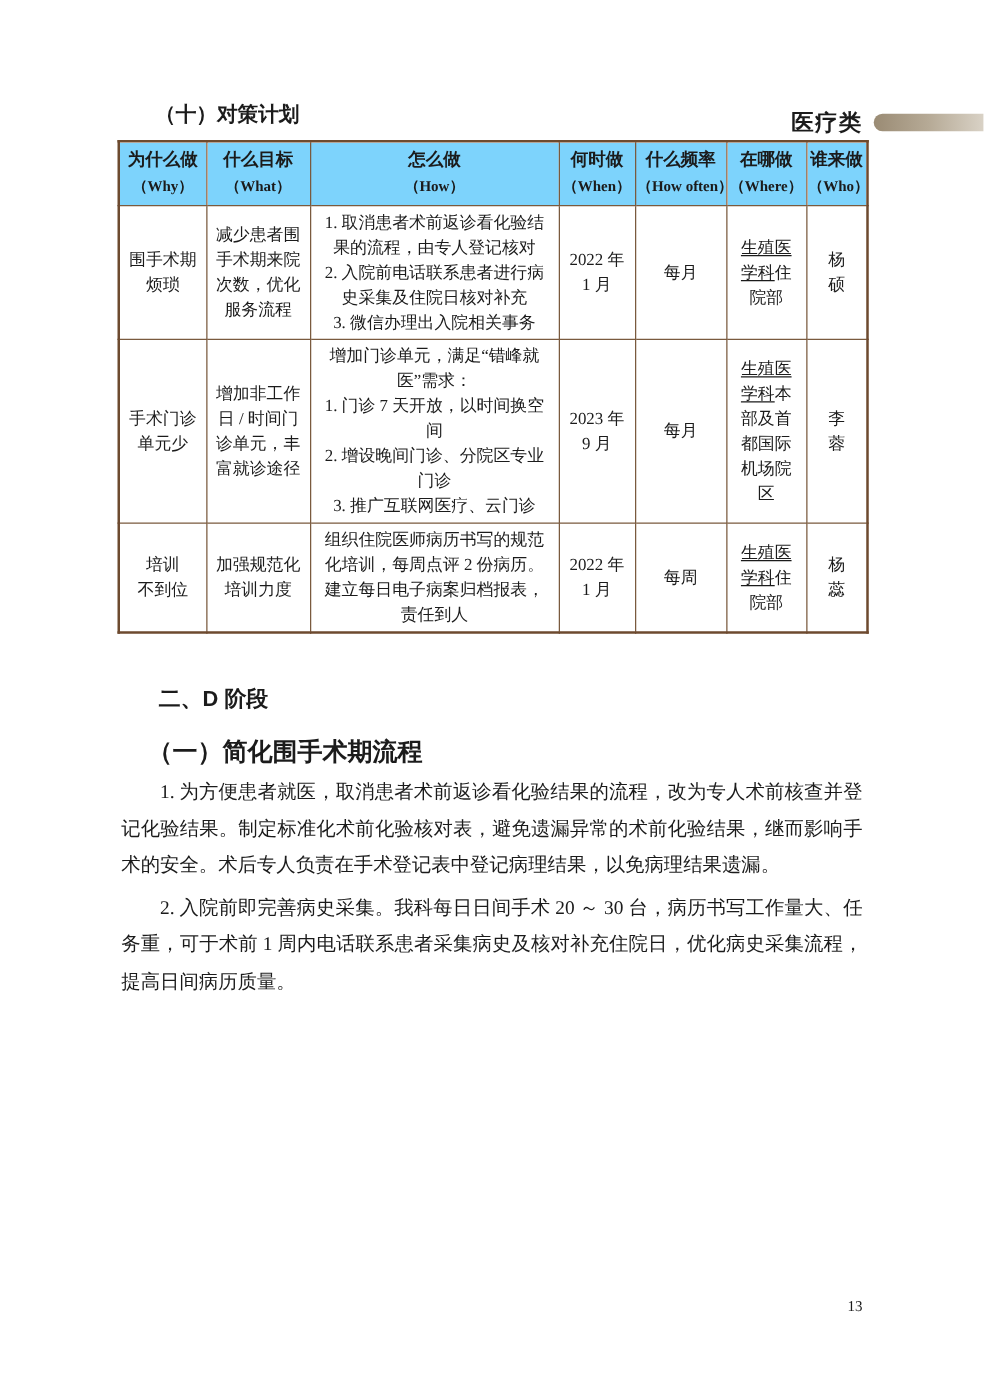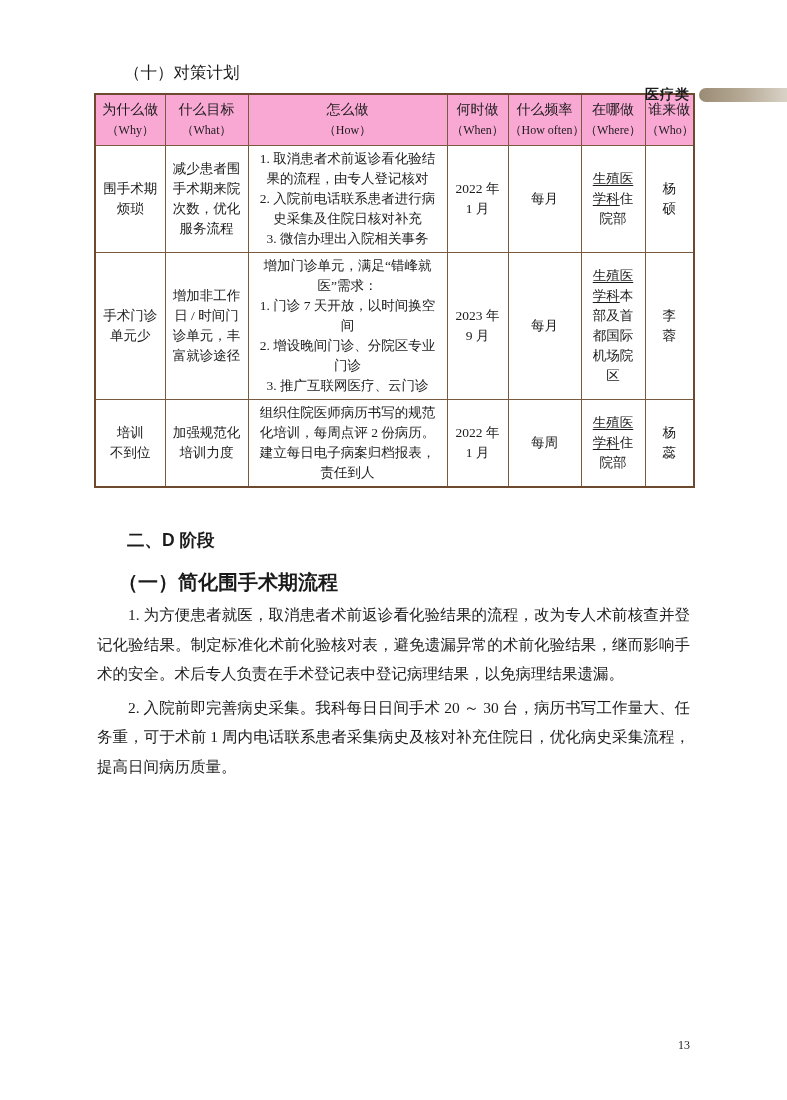--- a/index.html
+++ b/index.html
@@ -10,33 +10,33 @@
     font-family:"Liberation Serif","DejaVu Serif",serif;
     color:#1b1b1b;
     overflow:hidden;
   }
   .running-head{
     position:absolute;top:86px;right:0;
     display:flex;align-items:center;
   }
   .running-head-label{
     font-family:"Liberation Sans","DejaVu Sans",sans-serif;
-    font-weight:bold;font-size:14px;letter-spacing:1px;
+    font-weight:bold;font-size:18px;letter-spacing:1px;
     margin-right:9px;
   }
   .running-head-pill{
     width:88px;height:14px;
     border-radius:7px 0 0 7px;
     background:linear-gradient(to right,#9a8b74,#b6aa96,#d9d2c6);
   }
   .content{padding:0 97px;}
   .h3{
     font-family:"Liberation Sans","DejaVu Sans",sans-serif;
-    font-weight:normal;font-size:16.5px;
-    margin:62px 0 0;text-indent:27px;
+    font-weight:bold;font-size:16.5px;
+    margin:81px 0 0;text-indent:27px;
   }
   .para{
     font-size:15.5px;line-height:29.5px;
     text-align:justify;text-indent:2em;
     margin:10px 0 0;
   }
   .table-caption{
     font-family:"Liberation Sans","DejaVu Sans",sans-serif;
     font-weight:bold;font-size:14px;color:#6e4426;
     text-align:center;margin:17px 0 0;
@@ -47,22 +47,22 @@
     border:2px solid #6d4a2f;
     font-size:13.5px;line-height:20px;
   }
   table.plan th,table.plan td{
     border:1px solid #7a5a3e;
     padding:3px 5px;
     vertical-align:middle;text-align:center;
     overflow:hidden;
   }
   table.plan th{
-    background:#f9a8d4;
-    font-weight:normal;height:46px;padding:2px 1px;
+    background:#7dd3fc;
+    font-weight:bold;height:46px;padding:2px 1px;
   }
   .th-zh{display:block;font-size:14px;}
   .th-en{display:block;font-size:12px;white-space:nowrap;}
   td.cell-how{text-align:left;padding:4px 8px;}
   .pre{white-space:pre-line;}
   td.cell-what{text-align:justify;text-justify:inter-character;padding:4px 7px;}
   .proper-name{text-decoration:underline;text-underline-offset:2px;text-decoration-thickness:1px;}
   tr.r1{height:100px;} tr.r2{height:128px;} tr.r3{height:70px;} tr.r4{height:84px;}
   .h2{
     font-family:"Liberation Sans","DejaVu Sans",sans-serif;

